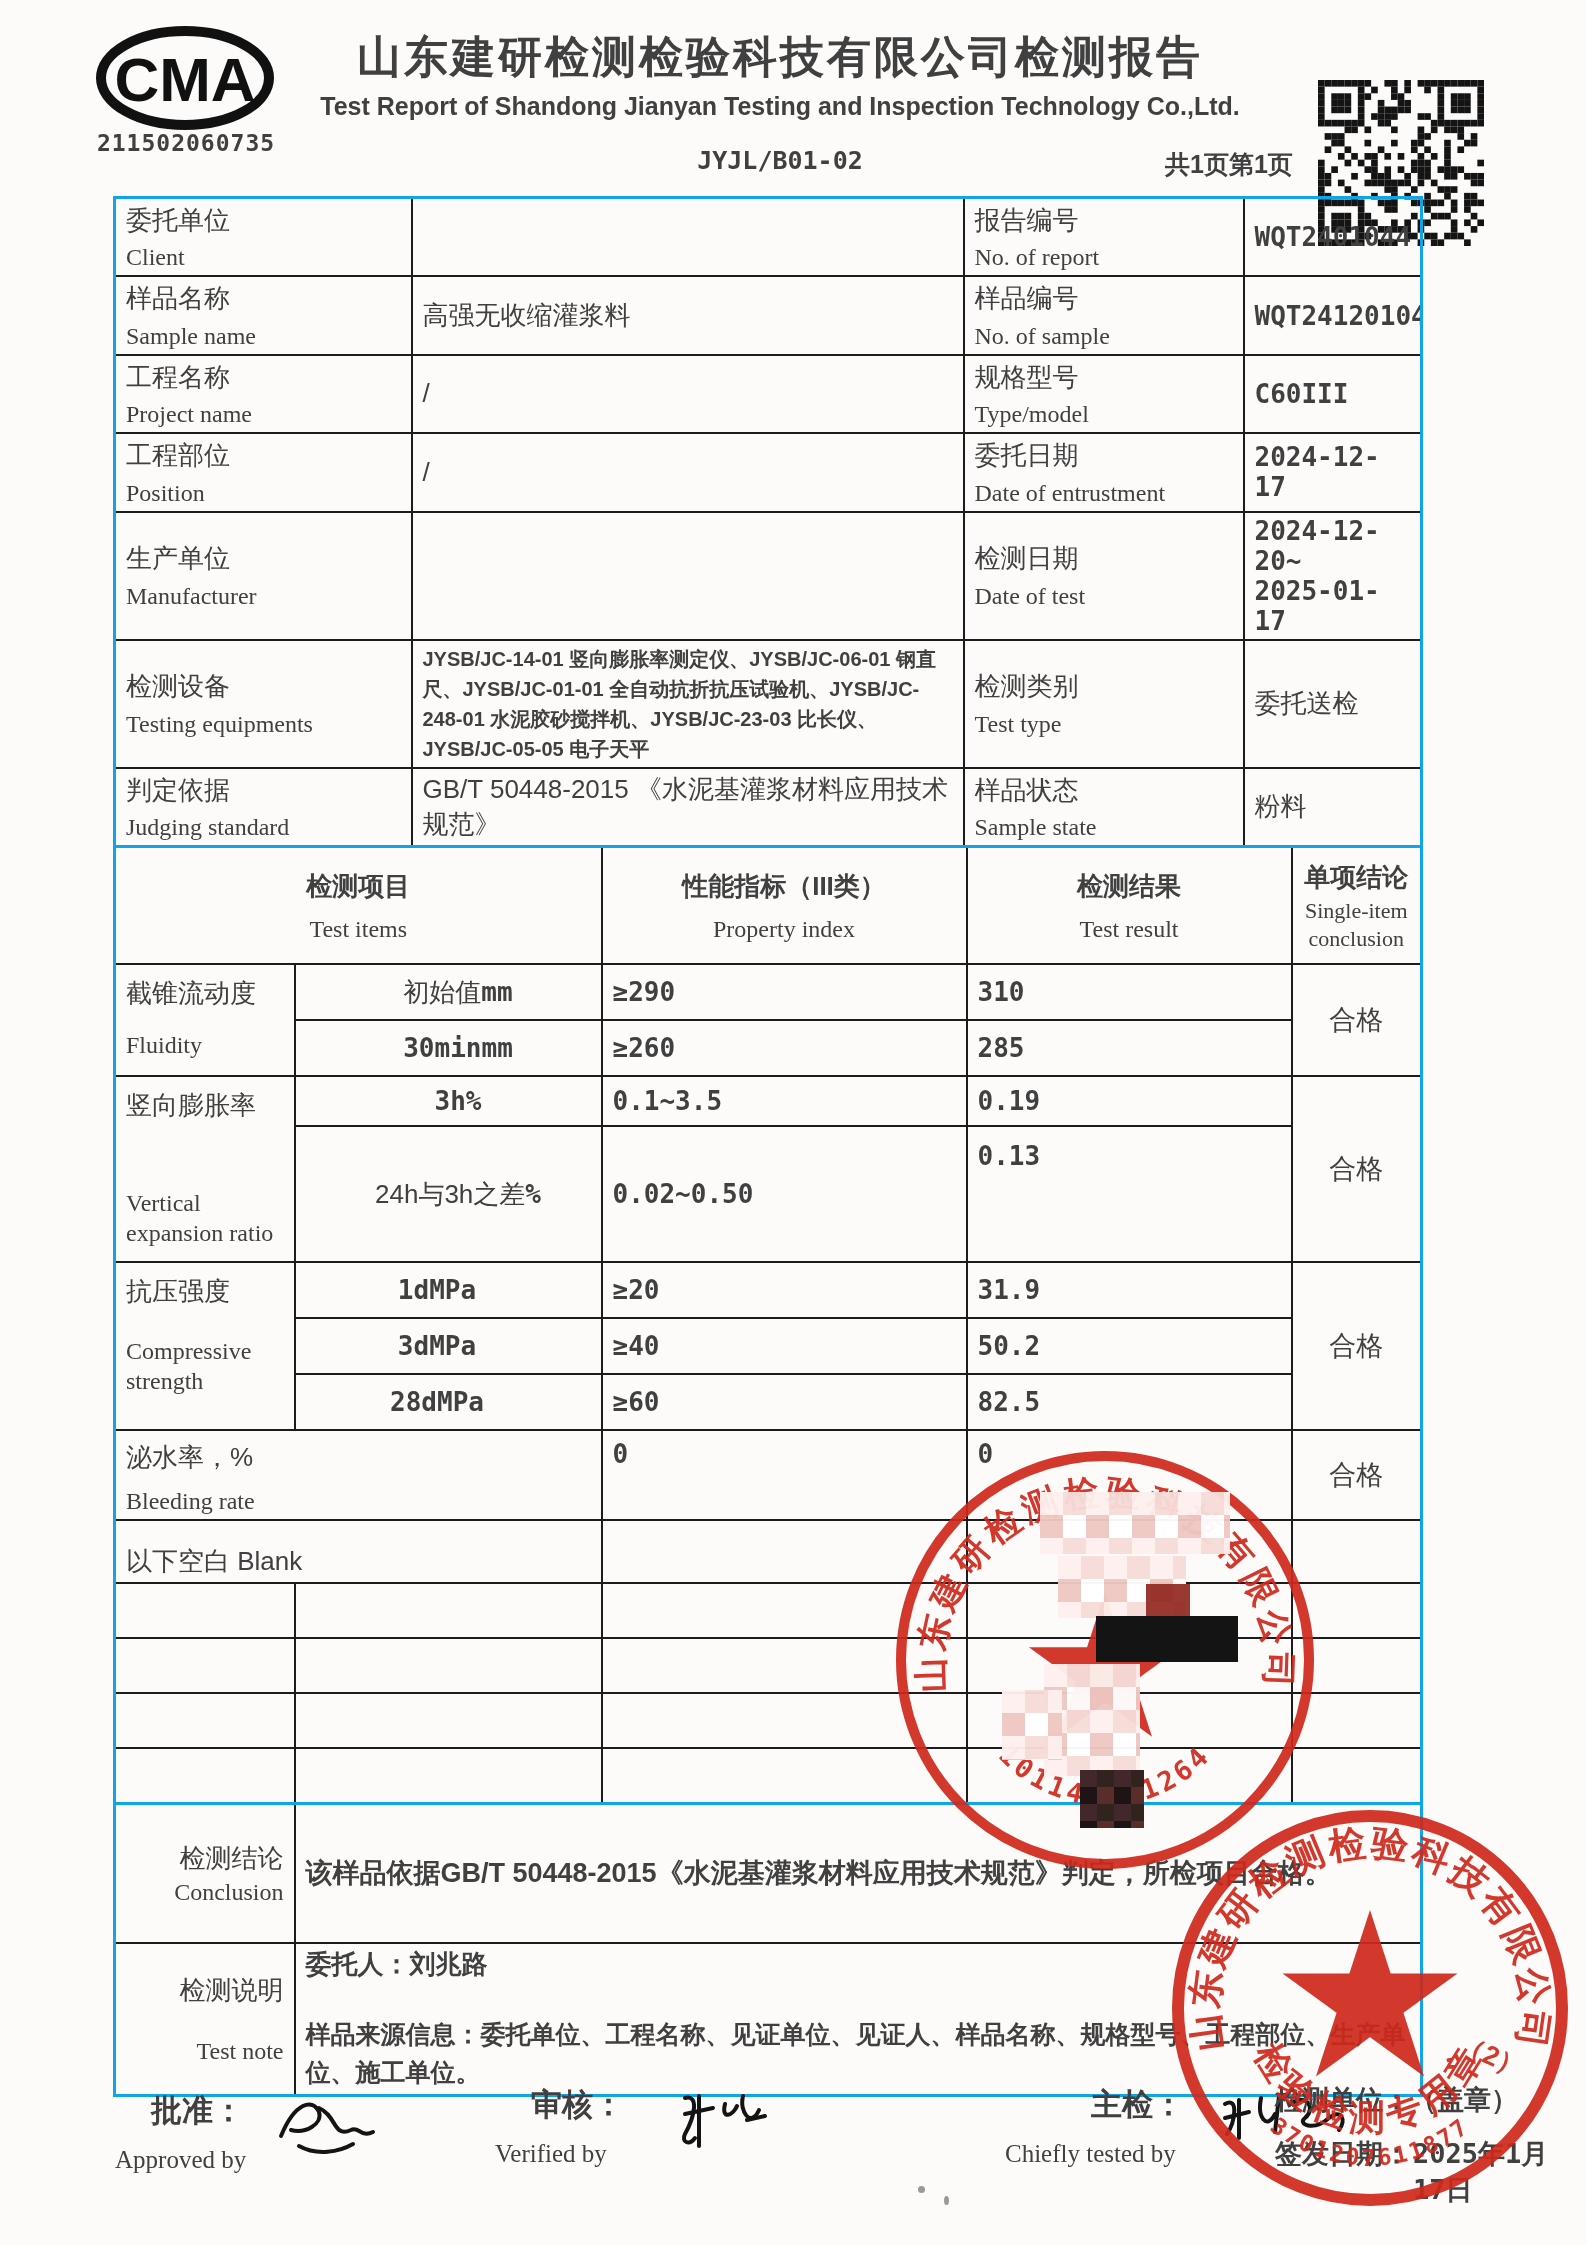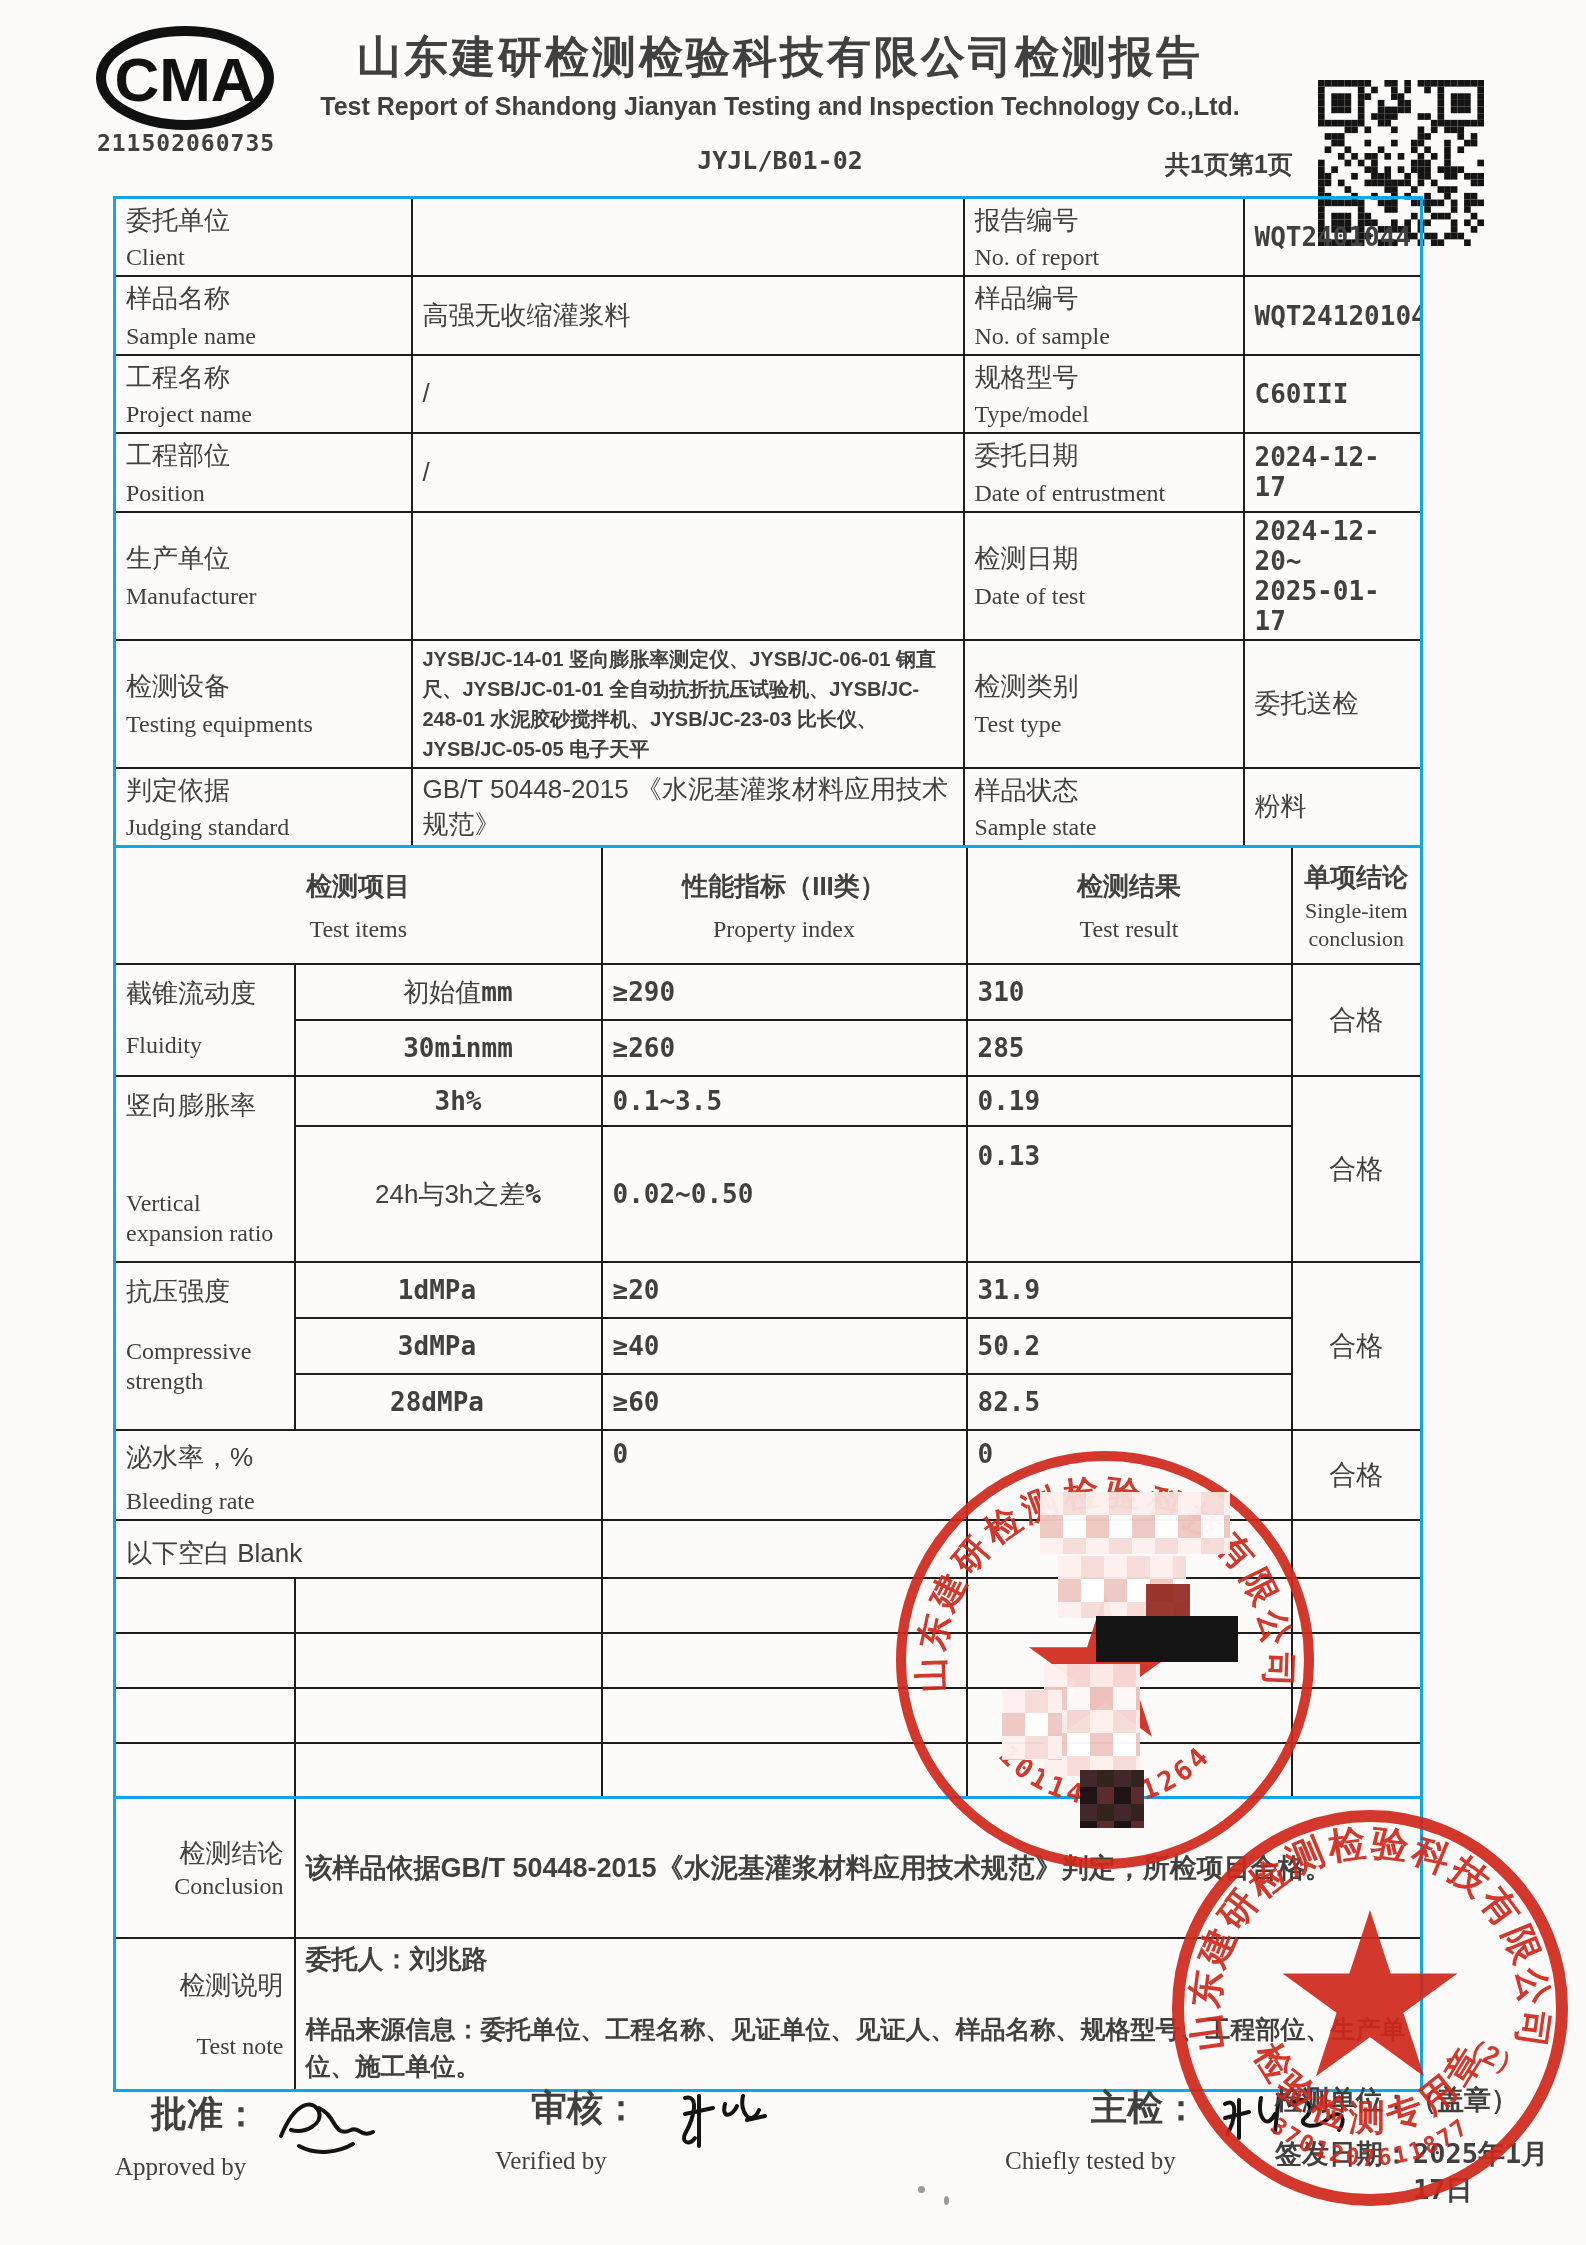--- a/index.html
+++ b/index.html
@@ -39,21 +39,21 @@
   .itemcell{vertical-align:top;padding-top:10px;}
   .itemcell .en{margin-top:30px;}
   .pass{text-align:center;font-size:27px;}
   .conc-text{font-size:27px;font-weight:600;line-height:1.6;}
   .note-line1{font-size:26px;font-weight:600;margin-bottom:34px;}
   .note-line2{font-size:25px;font-weight:600;line-height:1.5;}
   .lblcenter{text-align:right;}
   
   .footer-row{position:absolute;left:95px;top:2090px;width:1470px;height:110px;font-size:26px;}
   .sig-group{position:absolute;}
-  .sig-zh{font-size:36px;font-weight:600;}
+  .sig-zh{font-size:31px;font-weight:600;}
   .sig-en{font-size:25px;font-family:"Liberation Serif",serif;margin-top:14px;}
   .sig-svg{position:absolute;}
   .unit-line{position:absolute;font-size:27px;font-weight:600;}
   
   .stamp{position:absolute;opacity:.92;}
   .mosaic{position:absolute;background:
      conic-gradient(from 0deg,#f6dcd9 0 25%,#ffffff 0 50%,#eec7c2 0 75%,#fdf0ee 0);
      background-size:46px 46px;opacity:.96;}
   .mosaic-dark{position:absolute;background:
      conic-gradient(from 0deg,#33231f 0 25%,#5a2c2a 0 50%,#1e1416 0 75%,#42282a 0);
@@ -586,21 +586,21 @@
         <tr style="height:74px">
           <td colspan="2" style="vertical-align:top;padding-top:8px">
               <div class="zh">泌水率，%</div>
               <div class="en" style="margin-top:10px">Bleeding rate</div>
             </td>
           <td class="mono" style="vertical-align:top;padding-top:8px">0</td>
           <td class="mono" style="vertical-align:top;padding-top:8px">0</td>
           <td class="pass">合格</td>
         </tr>
         <tr style="height:58px">
-          <td colspan="2" style="vertical-align:top;padding-top:14px" class="zh">以下空白 Blank</td>
+          <td colspan="2" style="vertical-align:top;padding-top:22px" class="zh">以下空白 Blank</td>
           <td></td>
           <td></td>
           <td></td>
         </tr>
         <tr style="height:55px">
             <td></td>
             <td></td>
             <td></td>
             <td></td>
             <td></td>

